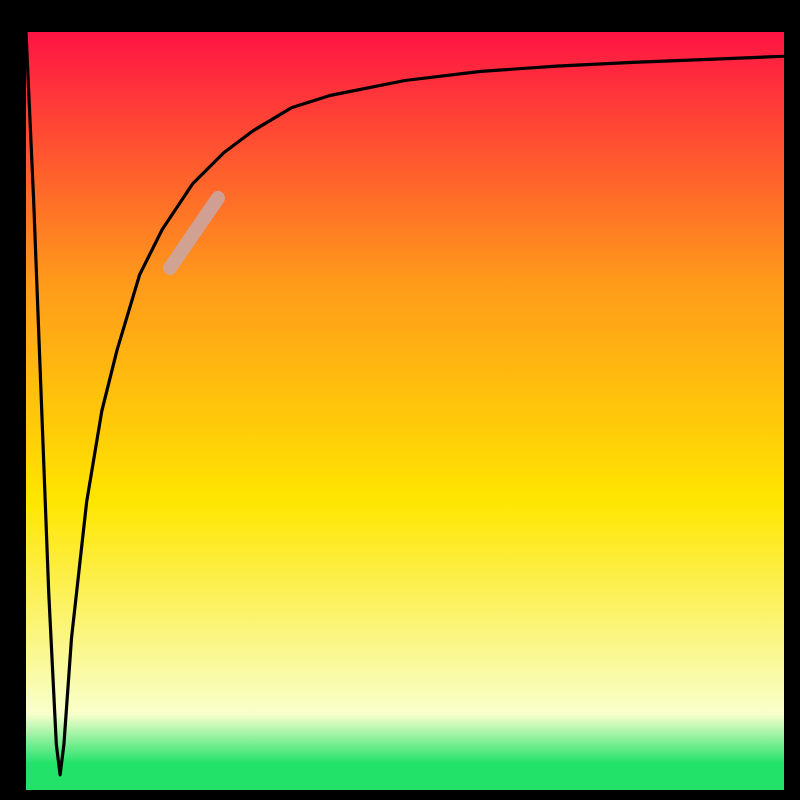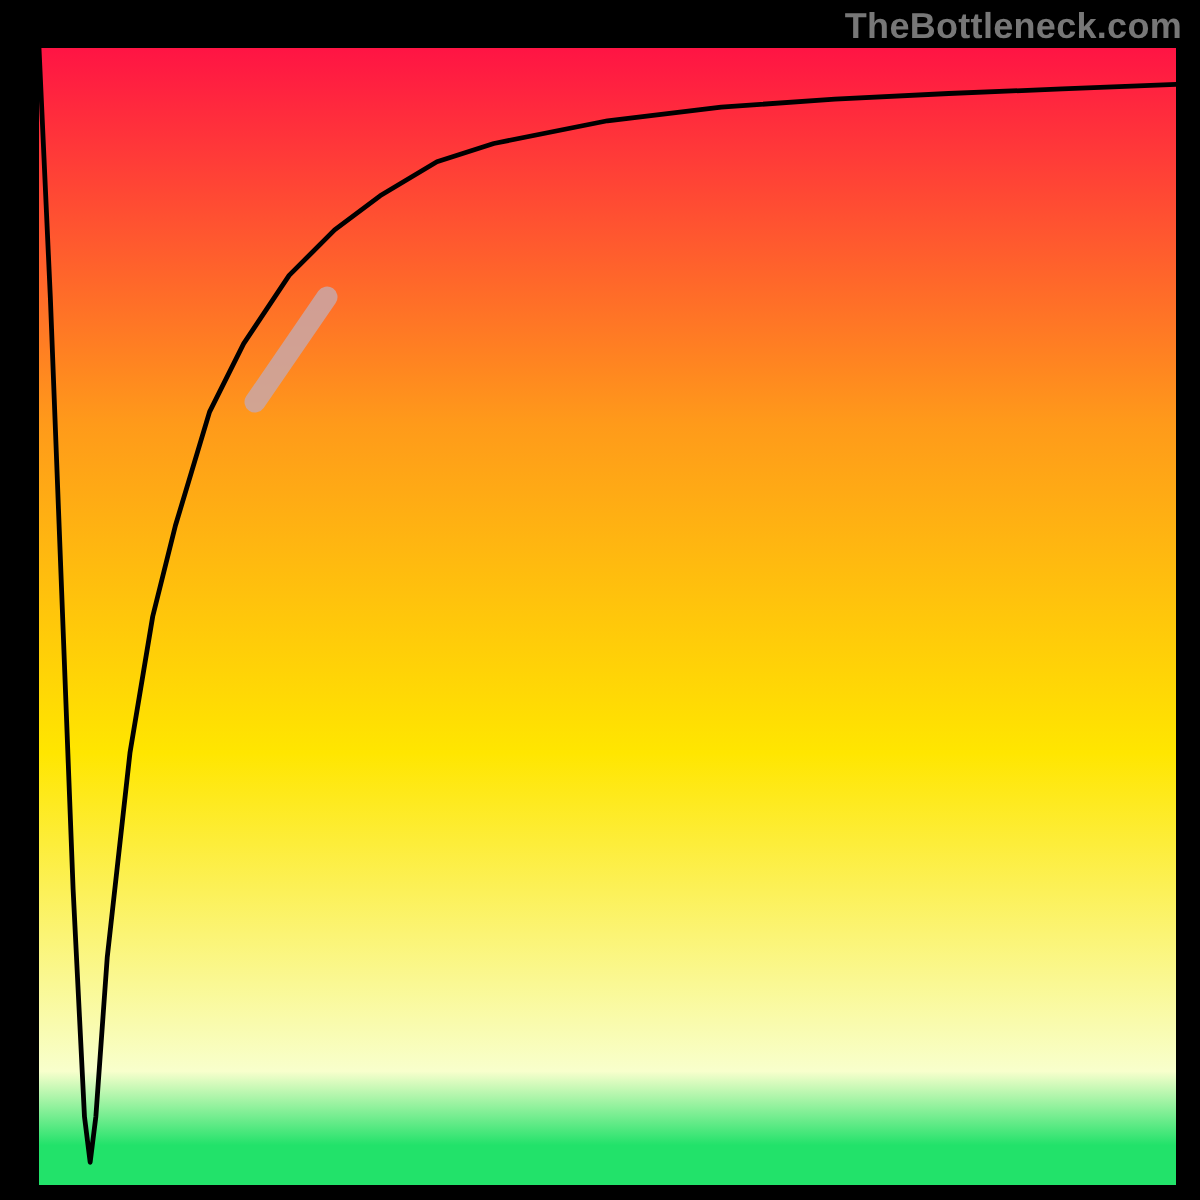--- a/index.html
+++ b/index.html
@@ -48,14 +48,13 @@
         </linearGradient>
       </defs>
       <rect x="26" y="32" width="758" height="758" fill="url(#bg-grad)"></rect>
       <path d="M26.00 32.00 L33.58 198.76 L41.16 395.84 L48.74 592.92 L56.32 744.52 L60.11 774.84 L63.90 744.52 L71.48 638.40 L86.64 501.96 L101.80 411.00 L116.96 350.36 L139.70 274.56 L162.44 229.08 L192.76 183.60 L223.08 153.28 L253.40 130.54 L291.30 107.80 L329.20 95.67 L405.00 80.51 L480.80 71.42 L556.60 66.11 L632.40 62.32 L708.20 59.29 L784.00 56.26" fill="none" stroke="#000000" stroke-width="3.2" stroke-linejoin="round" stroke-linecap="round"></path>
       <line x1="170" y1="268" x2="218" y2="198" stroke="#caa7a7" stroke-width="14" stroke-linecap="round" opacity="0.85"></line>
       <rect x="0" y="0" width="26" height="800" fill="#000"></rect>
       <rect x="784" y="0" width="16" height="800" fill="#000"></rect>
       <rect x="0" y="790" width="800" height="10" fill="#000"></rect>
       <rect x="0" y="0" width="800" height="32" fill="#000"></rect>
     </svg>
-  <div class="watermark">TheBottleneck.com</div>
 </div>
 
 </body></html>

